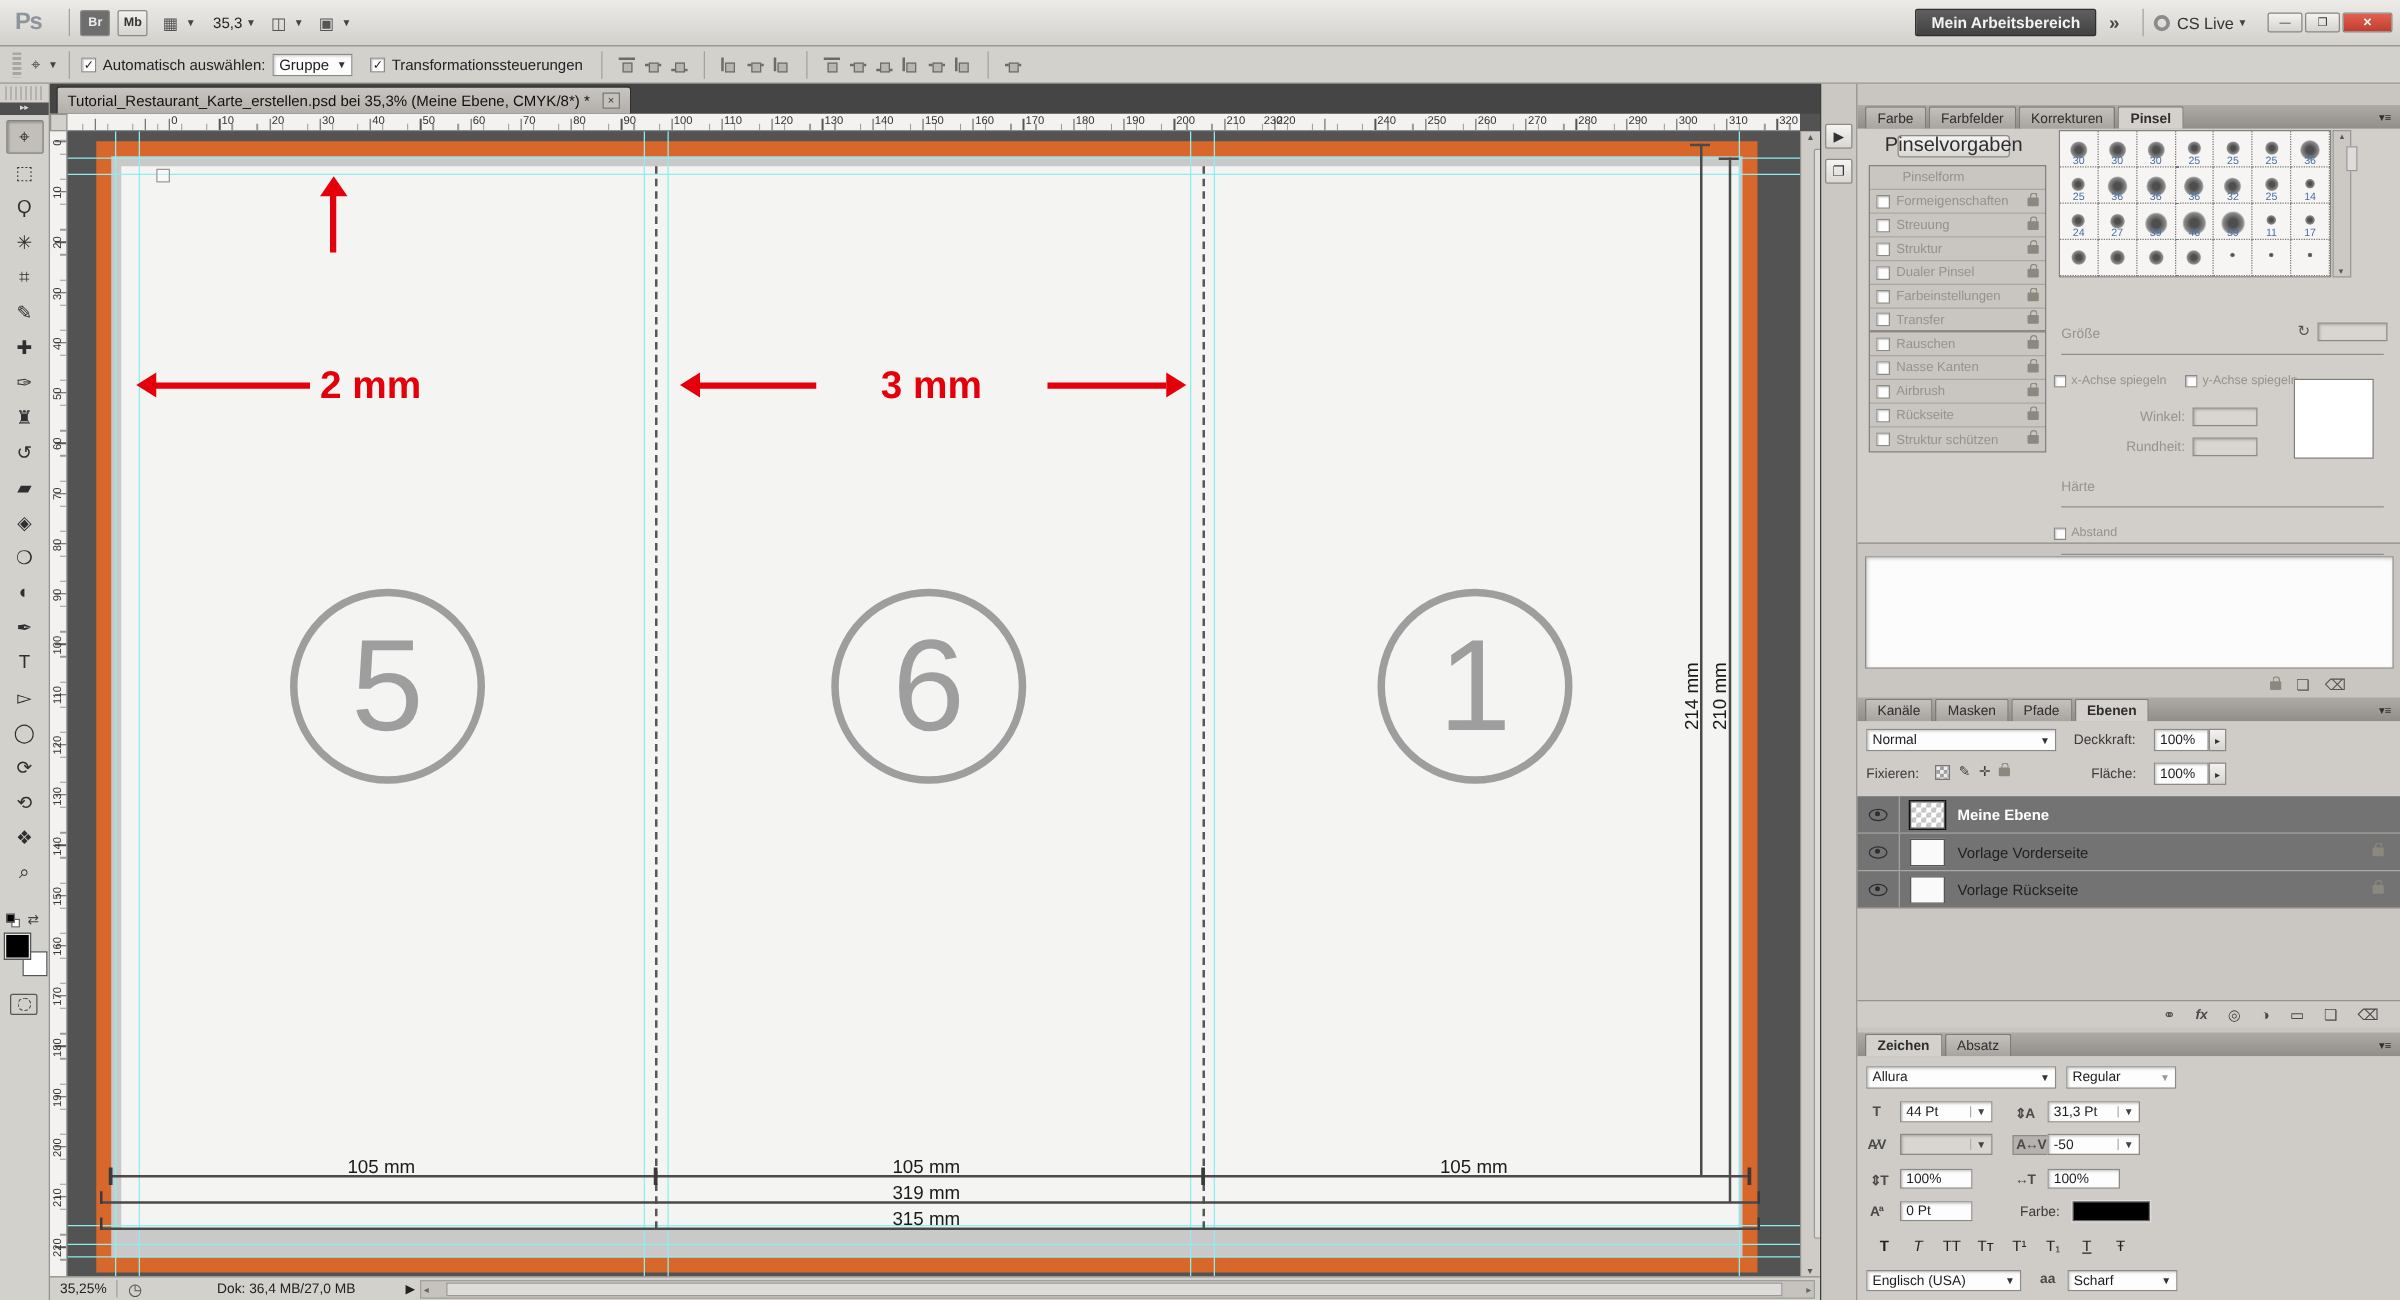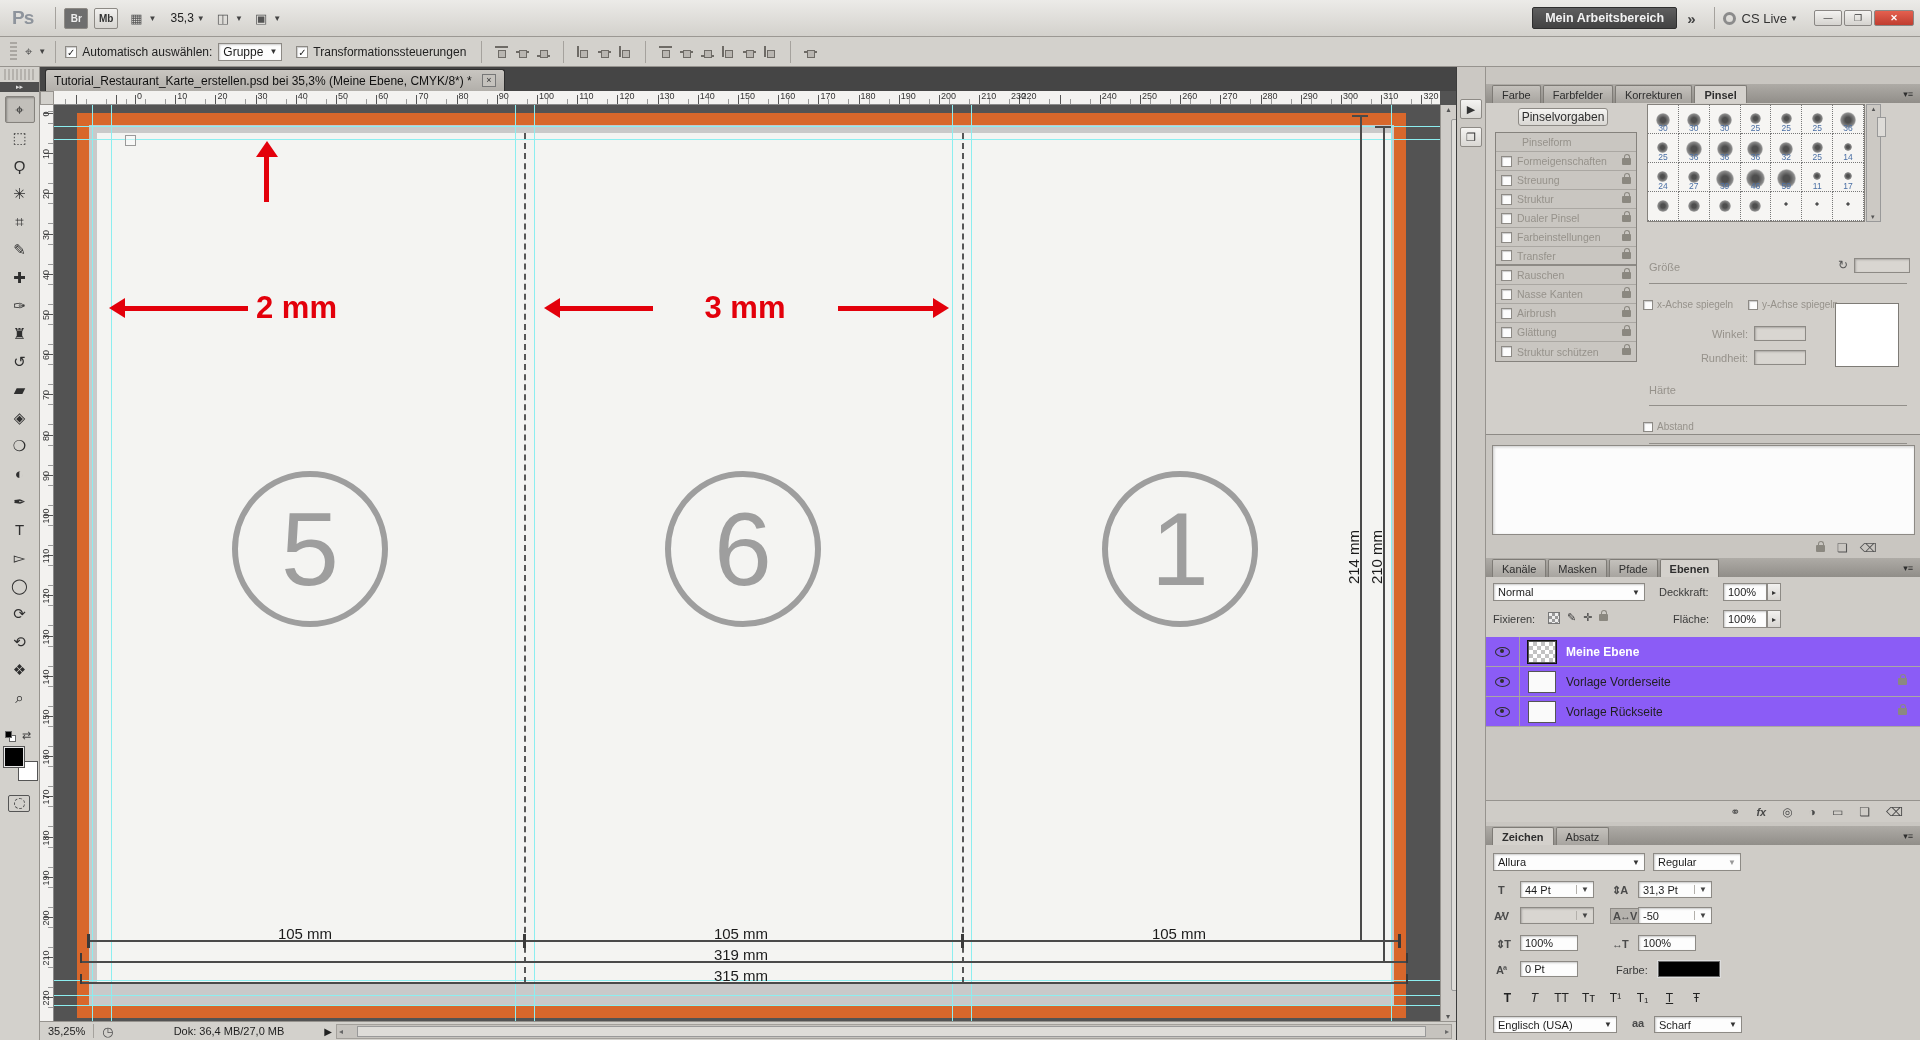--- a/index.html
+++ b/index.html
@@ -118,21 +118,21 @@
   .inset{background:#fdfdfd;border:1px solid #8d8a85;box-shadow:inset 1px 1px 2px rgba(0,0,0,.22);font-size:11px;display:flex;align-items:center;padding:0 4px}
   .inset.dis{background:#d9d6d1}
   .inset .ar{margin-left:auto;font-size:8px;color:#444;border-left:1px solid #b3b0ab;padding-left:4px}
   .spin{width:14px;height:18px;background:linear-gradient(#f2f1ef,#d7d5d1);border:1px solid #8d8a85;font-size:8px;display:flex;align-items:center;justify-content:center;color:#333}
   .lock{display:inline-block;width:9px;height:7px;background:#8b8880;border-radius:1px;position:relative}
   .lock::before{content:"";position:absolute;left:1.5px;top:-4px;width:4px;height:4px;border:1.5px solid #8b8880;border-bottom:none;border-radius:3px 3px 0 0}
   .hline{position:absolute;height:1px;background:#928f8a}
 
   
   #brush-content{position:absolute;left:0;top:36px;width:435px;height:332px;background:#d2cfca;border-bottom:1px solid #8d8a85}
-  #presets-btn{position:absolute;left:32px;top:5px;width:90px;height:18px;background:linear-gradient(#f5f4f2,#d9d7d3);border:1px solid #8d8a85;border-radius:3px;font-size:12px;display:flex;align-items:center;justify-content:center;color:#2e2e2e}
+  #presets-btn{position:absolute;left:32px;top:5px;width:90px;height:18px;background:linear-gradient(#f5f4f2,#d9d7d3);border:1px solid #8d8a85;border-radius:3px;font-size:16px;display:flex;align-items:center;justify-content:center;color:#2e2e2e}
   #brush-options{position:absolute;left:9px;top:29px;width:142px;border:1px solid #85827d;background:#c9c6c1}
   .bo-row{height:19px;display:flex;align-items:center;border-bottom:1px solid #aaa7a2;padding:0 5px;gap:5px}
   .bo-row:last-child{border-bottom:none}
   .bo-row .cb{width:11px;height:11px;flex:none}
   .bo-lbl{font-size:10.5px;color:#96928b;flex:1;white-space:nowrap;overflow:hidden}
   .bo-hd .bo-lbl{padding-left:21px}
   .bo-dv{border-bottom:2px solid #8d8a85}
   #brush-grid{position:absolute;left:161px;top:1px;width:218px;height:118px;background:#f6f5f3;border:1px solid #85827d;display:grid;grid-template-columns:repeat(7,1fr);grid-template-rows:repeat(4,1fr)}
   .bcell{border-right:1px dotted #777;border-bottom:1px dotted #777;position:relative;display:flex;align-items:flex-start;justify-content:center;padding-top:2px}
   .blob{border-radius:50%;background:radial-gradient(circle,#4e4e4e 25%,#8a8a8a 60%,transparent 75%)}
@@ -141,21 +141,21 @@
   #grid-scroll .thumb{position:absolute;left:2px;top:12px;width:9px;height:20px;background:#dedcd8;border:1px solid #999}
   .flipcb{display:flex;align-items:center;gap:4px;position:absolute}
   .flipcb .cb{width:10px;height:10px}
   .flipcb span.t{font-size:10px;color:#96928b}
   #brush-preview{position:absolute;left:6px;top:378px;width:423px;height:90px;background:#fcfcfc;border:1px solid #8d8a85;box-shadow:inset 1px 1px 3px rgba(0,0,0,.2)}
   #brush-small-icons{position:absolute;left:330px;top:474px;display:flex;gap:12px;align-items:center}
   .bsico{font-size:12px;color:#555}
 
   
   #layers-controls{position:absolute;left:0;top:510px;width:435px;height:60px;background:#cfccc7}
-  #layer-rows .lrow{height:30px;display:flex;align-items:center;background:#8b5cf6;border-bottom:1px solid #aaa7a2;position:relative}
+  #layer-rows .lrow{height:30px;display:flex;align-items:center;background:#737373;border-bottom:1px solid #aaa7a2;position:relative}
   .lrow .eyewrap{width:34px;align-self:stretch;display:flex;align-items:center;justify-content:center;border-right:1px solid #a5a29d}
   .eye{display:inline-block;width:15px;height:10px;border:1.5px solid #2e2e2e;border-radius:50%;position:relative}
   .eye::before{content:"";position:absolute;left:4px;top:1.5px;width:4px;height:4px;border-radius:50%;background:#2e2e2e}
   .thumb{width:28px;height:22px;border:1px solid #555;margin:0 10px 0 8px;background:#fafafa}
   .th-checker{background-color:#fff;background-image:linear-gradient(45deg,#c2c2c2 25%,transparent 25%,transparent 75%,#c2c2c2 75%),linear-gradient(45deg,#c2c2c2 25%,transparent 25%,transparent 75%,#c2c2c2 75%);background-size:8px 8px;background-position:0 0,4px 4px;outline:1px solid #111}
   .lname{font-size:12px;color:#1f1f1f}
   .lrow.lsel{background:#3d8cf0}
   .lrow.lsel .lname{color:#fff;font-weight:bold}
   .l-lock{position:absolute;right:14px;top:11px}
   #layers-empty{position:absolute;left:0;top:660px;width:435px;height:73px;background:#cac7c2}
@@ -505,21 +505,21 @@
           <span class="bo-lbl">Nasse Kanten</span>
           <span class="lock"></span>
         </div>
         <div class="bo-row">
           <span class="cb"></span>
           <span class="bo-lbl">Airbrush</span>
           <span class="lock"></span>
         </div>
         <div class="bo-row">
           <span class="cb"></span>
-          <span class="bo-lbl">Glättung</span>
+          <span class="bo-lbl">Rückseite</span>
           <span class="lock"></span>
         </div>
         <div class="bo-row">
           <span class="cb"></span>
           <span class="bo-lbl">Struktur schützen</span>
           <span class="lock"></span>
         </div>
       </div>
     <div id="brush-grid">
         <div class="bcell">

